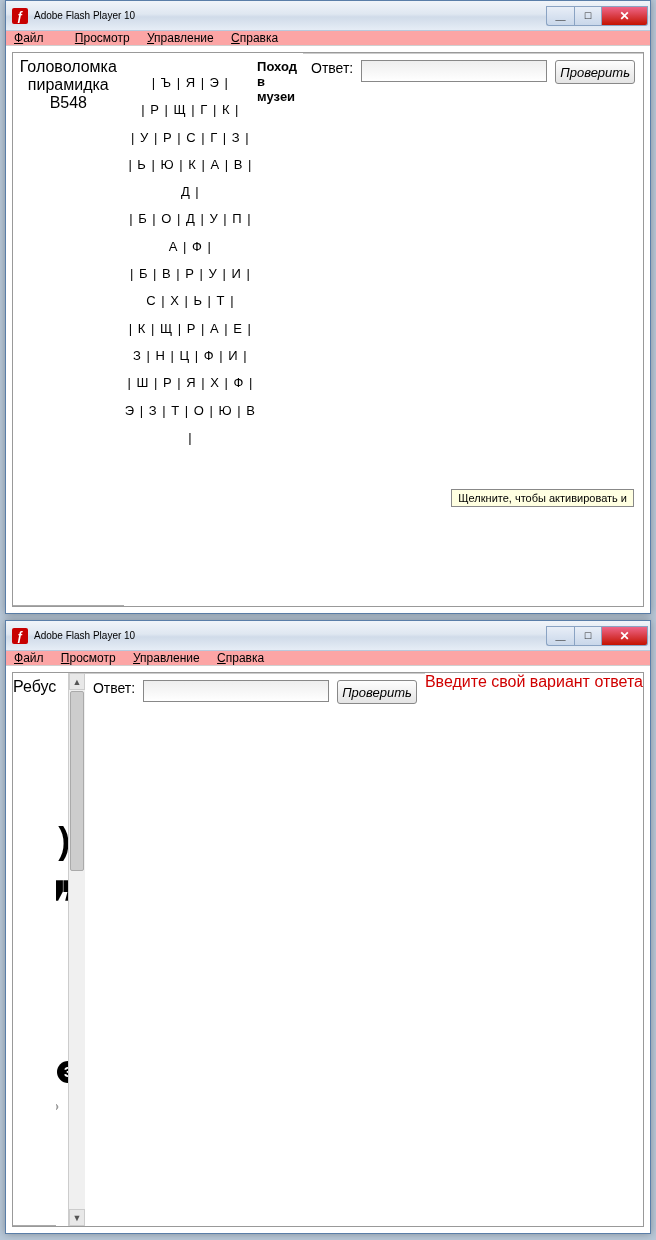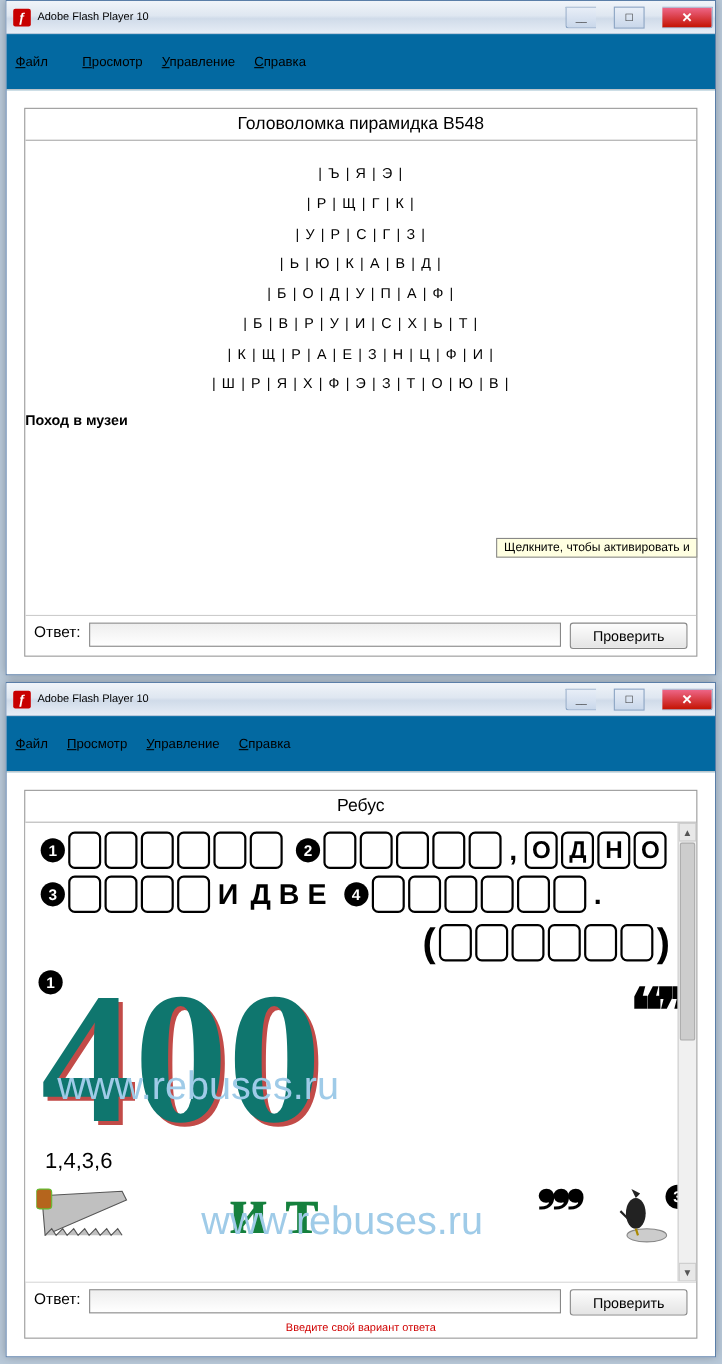--- a/index.html
+++ b/index.html
@@ -36,51 +36,51 @@
     display: inline-flex;
     align-items: center;
     justify-content: center;
     color: #fff;
     font-weight: bold;
     font-size: 12px;
     margin-right: 6px;
     border-radius: 2px;
   }
   .titlebar .title-text { flex: 1; font-size: 10px; color: #000; }
-  .win-controls { display: flex; height: 20px; margin-right: 2px; gap:16px;}
+  .win-controls { display: flex; height: 20px; margin-right: 2px; gap:0;}
   .win-btn {
     width: 28px; height: 20px;
     background: linear-gradient(to bottom, #e8eef7, #c9d7ea);
     border: 1px solid #8aa3c3;
     display:flex; align-items:center; justify-content:center;
     font-size: 9px;
     color:#333;
   }
   .win-btn.min { border-radius: 0 0 0 3px; border-right:none;}
   .win-btn.max { }
   .win-btn.close {
     background: linear-gradient(to bottom, #e68, #c41200);
     color: #fff; width: 46px; border-radius: 0 0 3px 0; border-left:none;
     font-size: 12px; font-weight:bold;
   }
   .menubar {
-    padding: 18px 8px;
+    padding: 0 8px;
     border-bottom: 1px solid #d0d0d0;
-    background:#0369a1;
+    background:#fca5a5;
   }
   .menubar span {
     margin-right: 14px;
     cursor: default;
   }
   .menubar u { text-decoration: underline; }
   .content {
     flex: 1;
     border: 1px solid #999;
-    margin: 16px;
-    display:flex; flex-direction:column;
+    margin: 6px;
+    display:flex; flex-direction:row;
     overflow:hidden;
     position:relative;
   }
   .page-title {
     text-align: center;
     font-size: 16px;
     padding: 5px 0;
     border-bottom: 1px solid #aaa;
   }
   .instructions {
@@ -113,41 +113,42 @@
   .answer-bar input[type=text] {
     flex:1;
     height: 22px;
     border:1px solid #888;
     background: linear-gradient(to bottom, #eee, #fff);
     padding: 0 4px;
     font-size: 13px;
   }
   .answer-bar button {
     height: 24px;
-    padding: 0 20px;
+    padding: 0 4px;
     border:1px solid #888;
     border-radius: 3px;
     background: linear-gradient(to bottom,#fdfdfd,#e4e4e4);
     font-size: 13px;
     cursor:pointer;
+    font-style:italic;
   }
   .tooltip {
     position:absolute;
     right:16px;
     top:488px;
     background:#ffffe1;
     border:1px solid #888;
     padding:2px 6px;
     font-size:11px;
     white-space:nowrap;
   }
   .error-msg {
     text-align:center;
     color:#d00000;
-    font-size:10px;
+    font-size:16px;
     padding-bottom:3px;
   }
   
   .rebus-body { flex:1; position:relative; background:#fff; overflow:hidden; }
   .scrollbar {
     position:absolute; right:0; top:0; bottom:0; width:17px;
     background:#f0f0f0; border-left:1px solid #ccc;
   }
   .scrollbar .thumb { position:absolute; left:1px; right:1px; top:2px; height:18px; background:#cdcdcd; border:1px solid #aaa; border-radius:2px;}
   .scrollbar .arrow-up, .scrollbar .arrow-down {

